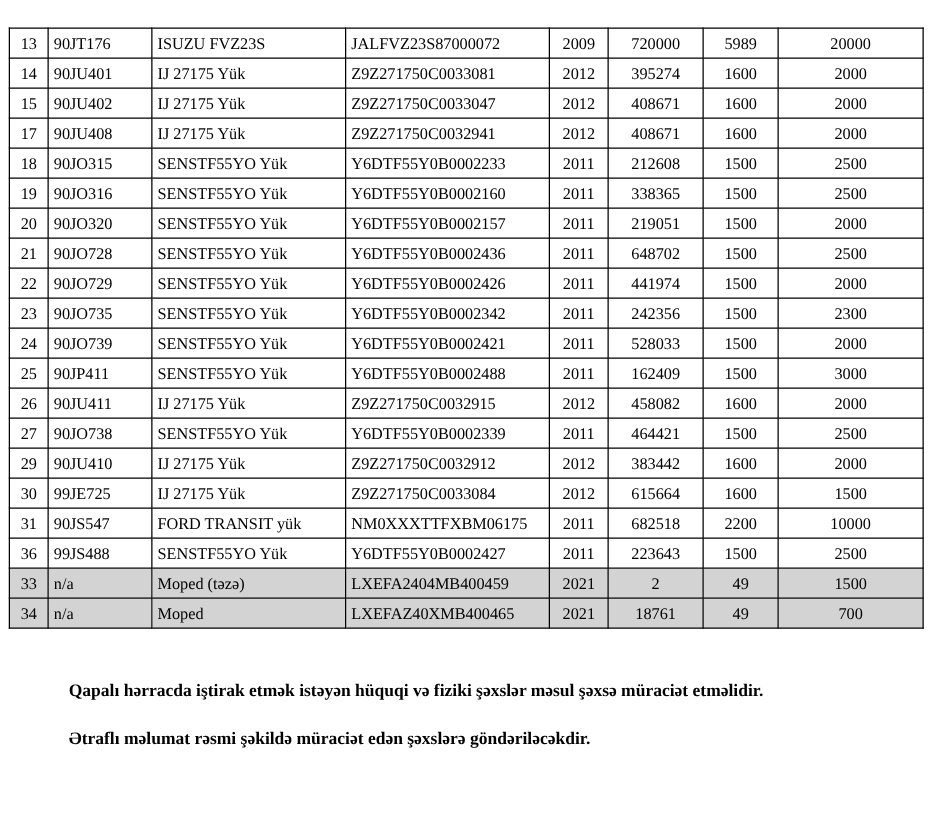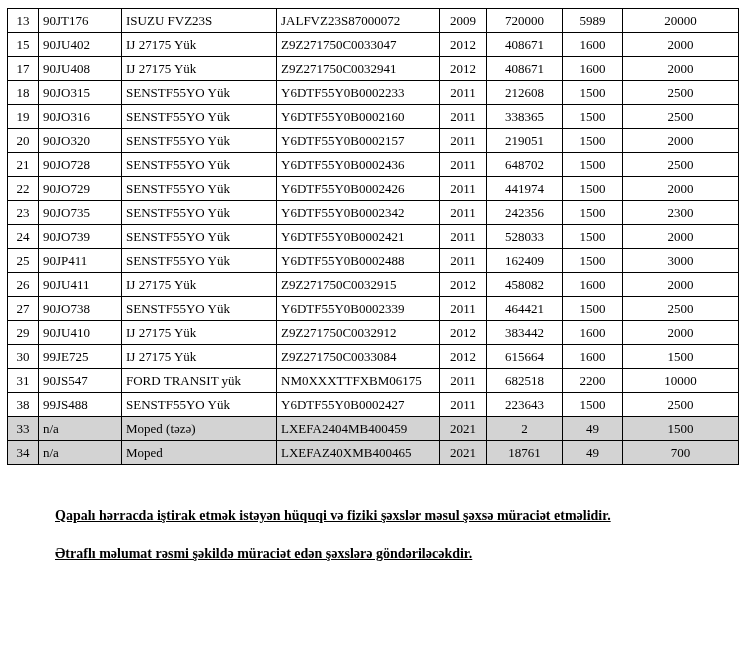--- a/index.html
+++ b/index.html
@@ -7,21 +7,21 @@
     margin: 0;
     padding: 0;
     background: #ffffff;
     font-family: "Liberation Serif", "DejaVu Serif", serif;
   }
   .page {
     position: relative;
     width: 746px;
     height: 669px;
     background: #ffffff;
-    padding: 8px 7px;
+    padding: 22px 7px;
     overflow: hidden;
   }
   table.vehicle-table {
     border-collapse: collapse;
     table-layout: fixed;
     width: 731px;
   }
   col.c-no      { width: 31px; }
   col.c-plate   { width: 83px; }
   col.c-model   { width: 155px; }
@@ -49,21 +49,20 @@
   }
   td.col-plate, td.col-model, td.col-vin {
     text-align: left;
   }
   .notes {
     margin: 42px 0 0 48px;
     width: 625px;
     font-weight: bold;
     font-size: 14px;
     color: #000000;
-    text-decoration: underline;
   }
   .note {
     margin: 0 0 19px 0;
     line-height: 1.35;
   }
 </style>
 </head>
 <body>
 
 <div class="page">
@@ -84,20 +83,30 @@
     <td class="col-no">13</td>
     <td class="col-plate">90JT176</td>
     <td class="col-model">ISUZU FVZ23S</td>
     <td class="col-vin">JALFVZ23S87000072</td>
     <td class="col-year">2009</td>
     <td class="col-mileage">720000</td>
     <td class="col-engine">5989</td>
     <td class="col-price">20000</td>
   </tr>
         <tr>
+    <td class="col-no">14</td>
+    <td class="col-plate">90JU401</td>
+    <td class="col-model">IJ 27175 Yük</td>
+    <td class="col-vin">Z9Z271750C0033081</td>
+    <td class="col-year">2012</td>
+    <td class="col-mileage">395274</td>
+    <td class="col-engine">1600</td>
+    <td class="col-price">2000</td>
+  </tr>
+        <tr>
     <td class="col-no">15</td>
     <td class="col-plate">90JU402</td>
     <td class="col-model">IJ 27175 Yük</td>
     <td class="col-vin">Z9Z271750C0033047</td>
     <td class="col-year">2012</td>
     <td class="col-mileage">408671</td>
     <td class="col-engine">1600</td>
     <td class="col-price">2000</td>
   </tr>
         <tr>
@@ -234,21 +243,21 @@
     <td class="col-no">31</td>
     <td class="col-plate">90JS547</td>
     <td class="col-model">FORD TRANSIT yük</td>
     <td class="col-vin">NM0XXXTTFXBM06175</td>
     <td class="col-year">2011</td>
     <td class="col-mileage">682518</td>
     <td class="col-engine">2200</td>
     <td class="col-price">10000</td>
   </tr>
         <tr>
-    <td class="col-no">38</td>
+    <td class="col-no">36</td>
     <td class="col-plate">99JS488</td>
     <td class="col-model">SENSTF55YO Yük</td>
     <td class="col-vin">Y6DTF55Y0B0002427</td>
     <td class="col-year">2011</td>
     <td class="col-mileage">223643</td>
     <td class="col-engine">1500</td>
     <td class="col-price">2500</td>
   </tr>
         <tr class="highlight">
     <td class="col-no">33</td>

